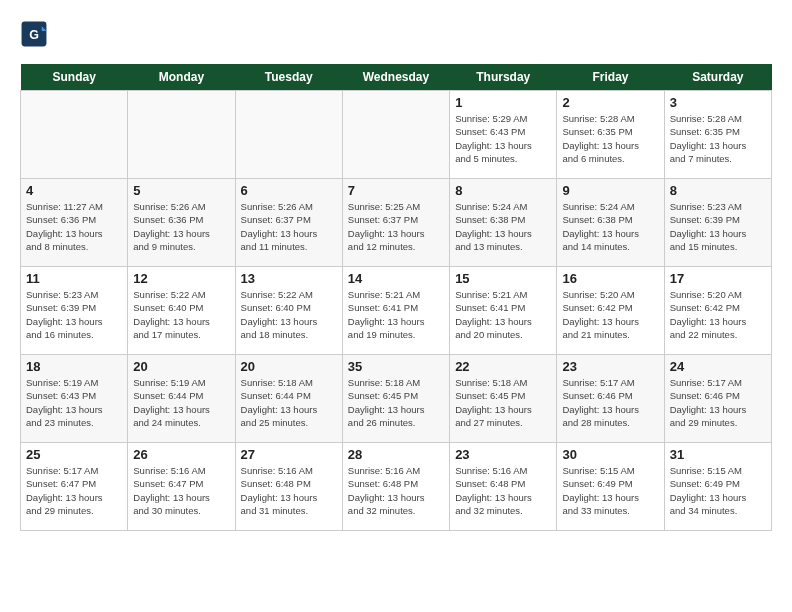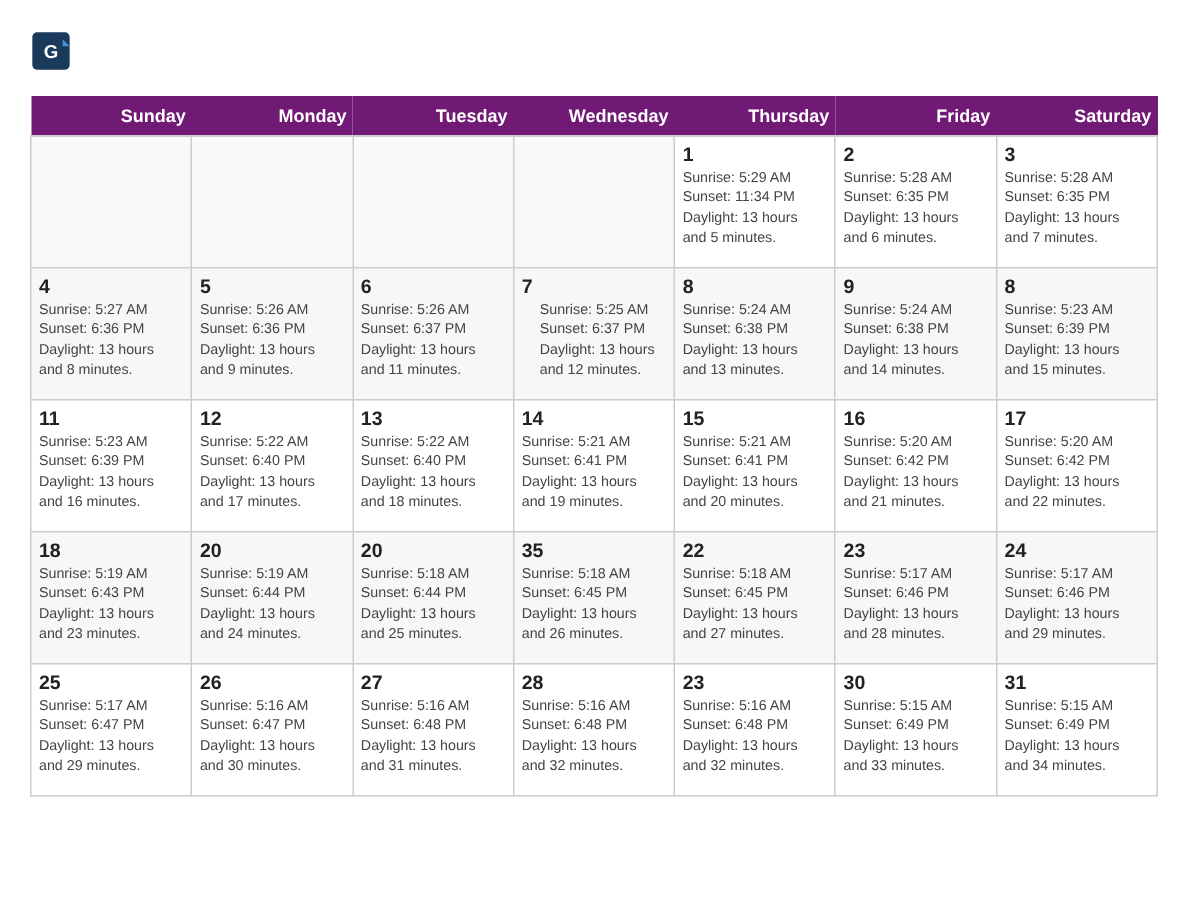--- a/index.html
+++ b/index.html
@@ -36,26 +36,26 @@
     .location {
       font-size: 14px;
       color: #555;
     }
     table {
       width: 100%;
       border-collapse: collapse;
       table-layout: fixed;
     }
     th {
-      background-color: #701a75;
+      background-color: #14532d;
       color: white;
       padding: 6px 4px;
       font-size: 12px;
       font-weight: bold;
-      text-align: right;
+      text-align: center;
     }
     td {
       border: 1px solid #ccc;
       vertical-align: top;
       padding: 4px 5px;
       font-size: 10px;
       color: #333;
       height: 88px;
       background: #fff;
     }
@@ -112,21 +112,21 @@
   </thead>
   <tbody id="calendar-body">
   <tr>
         <td class="empty"></td>
         <td class="empty"></td>
         <td class="empty"></td>
         <td class="empty"></td>
         <td>
           <div class="day-number">1</div>
           <div class="day-info" style="white-space: pre-line;">Sunrise: 5:29 AM
-Sunset: 11:34 PM
+Sunset: 6:43 PM
 Daylight: 13 hours
 and 5 minutes.</div>
         </td>
         <td>
           <div class="day-number">2</div>
           <div class="day-info" style="white-space: pre-line;">Sunrise: 5:28 AM
 Sunset: 6:35 PM
 Daylight: 13 hours
 and 6 minutes.</div>
         </td>
@@ -134,42 +134,42 @@
           <div class="day-number">3</div>
           <div class="day-info" style="white-space: pre-line;">Sunrise: 5:28 AM
 Sunset: 6:35 PM
 Daylight: 13 hours
 and 7 minutes.</div>
         </td>
       </tr>
       <tr>
         <td>
           <div class="day-number">4</div>
-          <div class="day-info" style="white-space: pre-line;">Sunrise: 5:27 AM
+          <div class="day-info" style="white-space: pre-line;">Sunrise: 11:27 AM
 Sunset: 6:36 PM
 Daylight: 13 hours
 and 8 minutes.</div>
         </td>
         <td>
           <div class="day-number">5</div>
           <div class="day-info" style="white-space: pre-line;">Sunrise: 5:26 AM
 Sunset: 6:36 PM
 Daylight: 13 hours
 and 9 minutes.</div>
         </td>
         <td>
           <div class="day-number">6</div>
           <div class="day-info" style="white-space: pre-line;">Sunrise: 5:26 AM
 Sunset: 6:37 PM
 Daylight: 13 hours
 and 11 minutes.</div>
         </td>
         <td>
           <div class="day-number">7</div>
-          <div class="day-info" style="white-space: pre-line; margin-left: 12px;">Sunrise: 5:25 AM
+          <div class="day-info" style="white-space: pre-line;">Sunrise: 5:25 AM
 Sunset: 6:37 PM
 Daylight: 13 hours
 and 12 minutes.</div>
         </td>
         <td>
           <div class="day-number">8</div>
           <div class="day-info" style="white-space: pre-line;">Sunrise: 5:24 AM
 Sunset: 6:38 PM
 Daylight: 13 hours
 and 13 minutes.</div>

